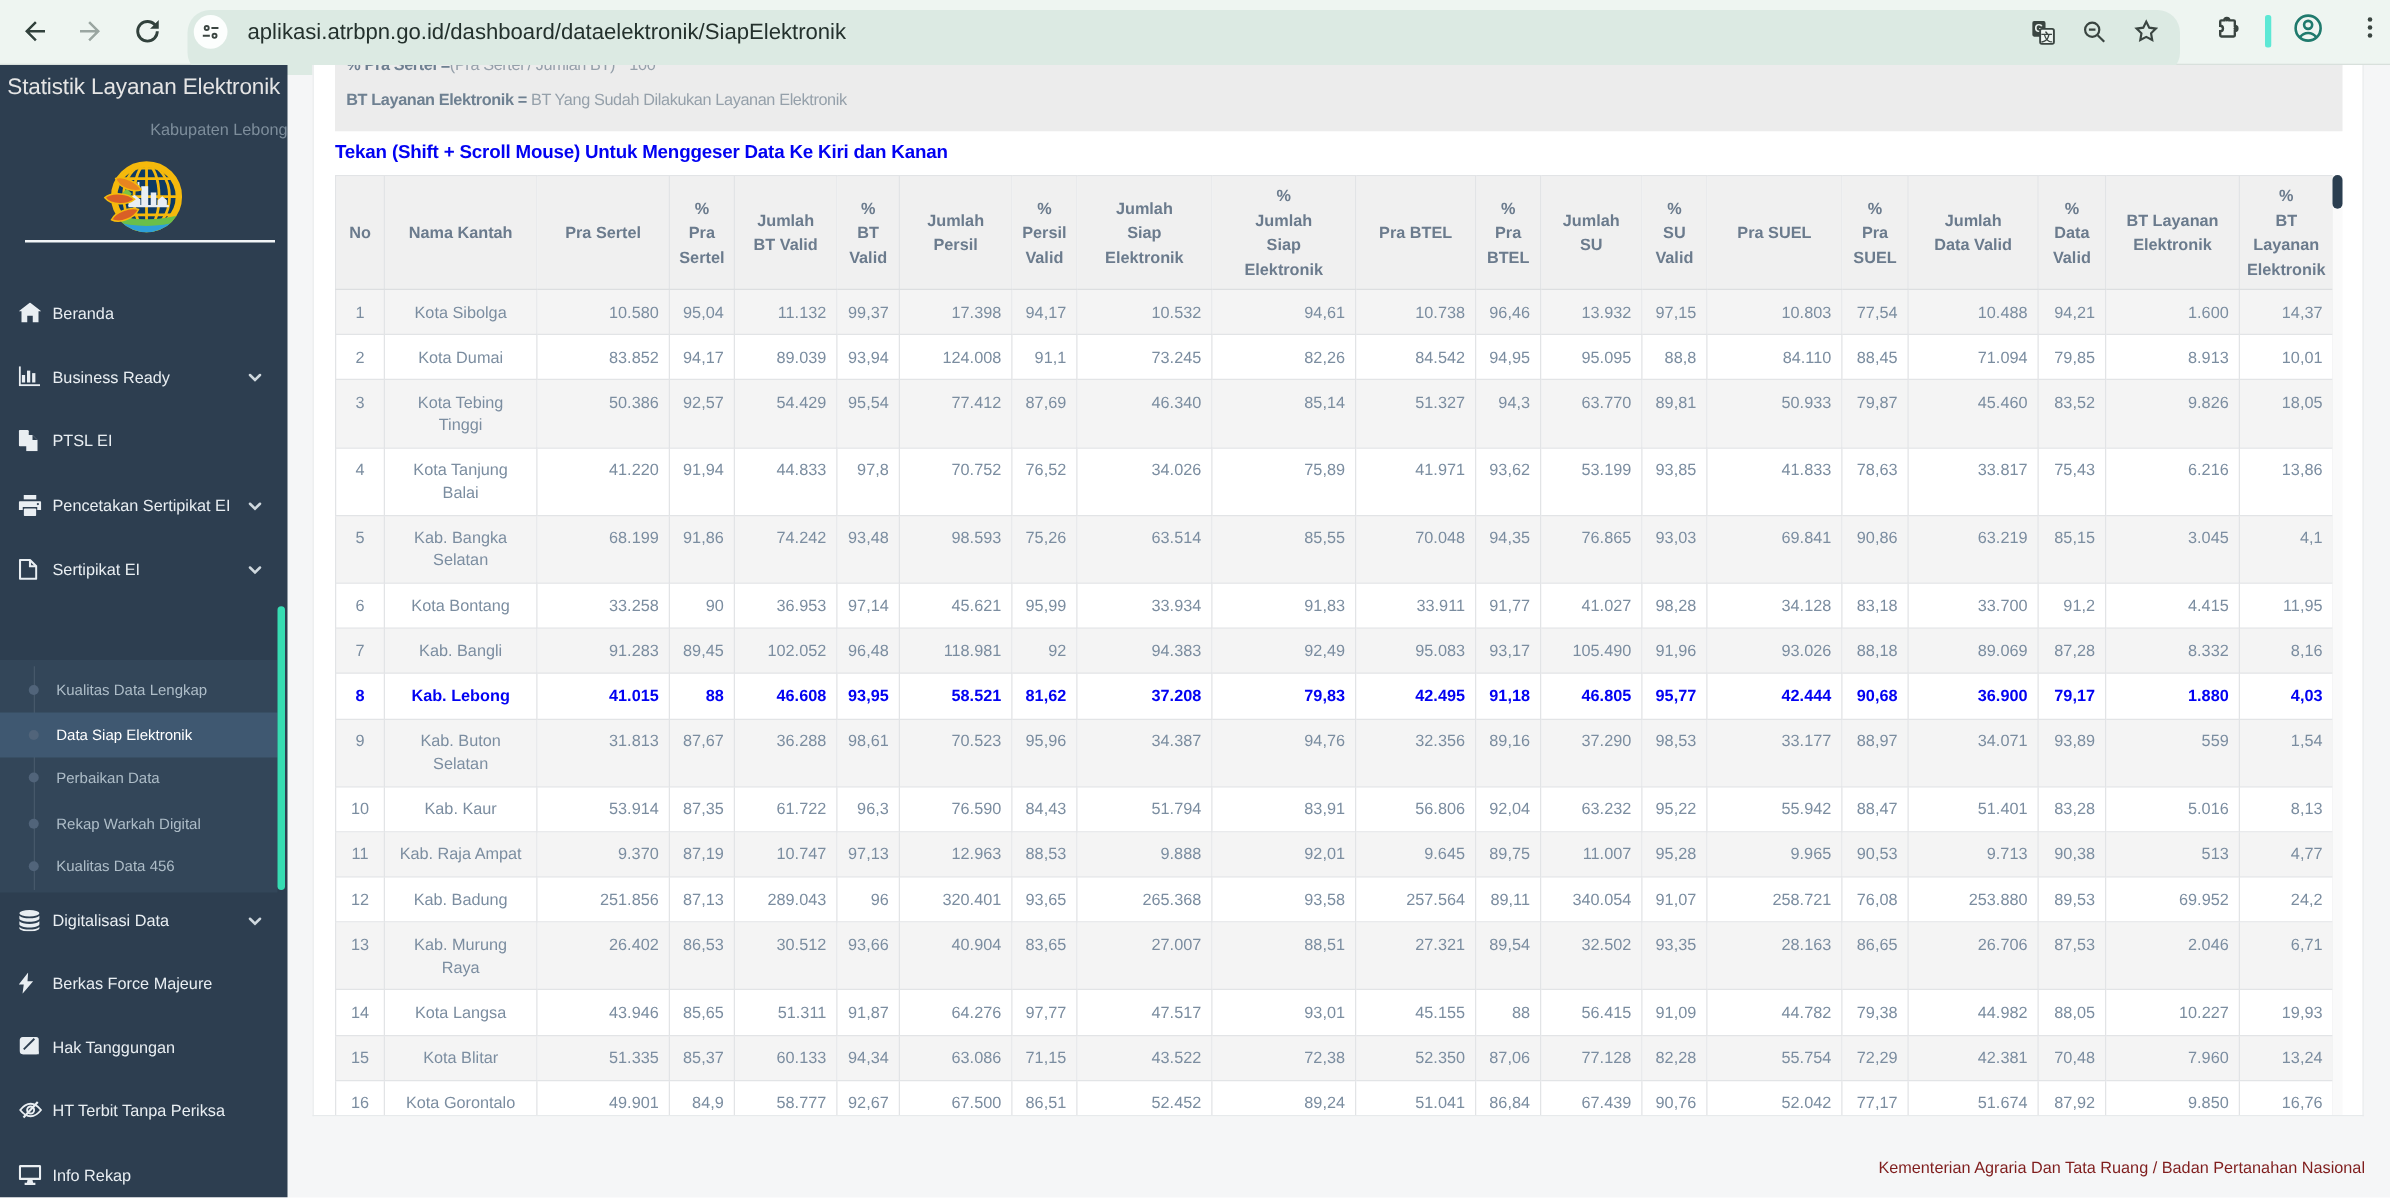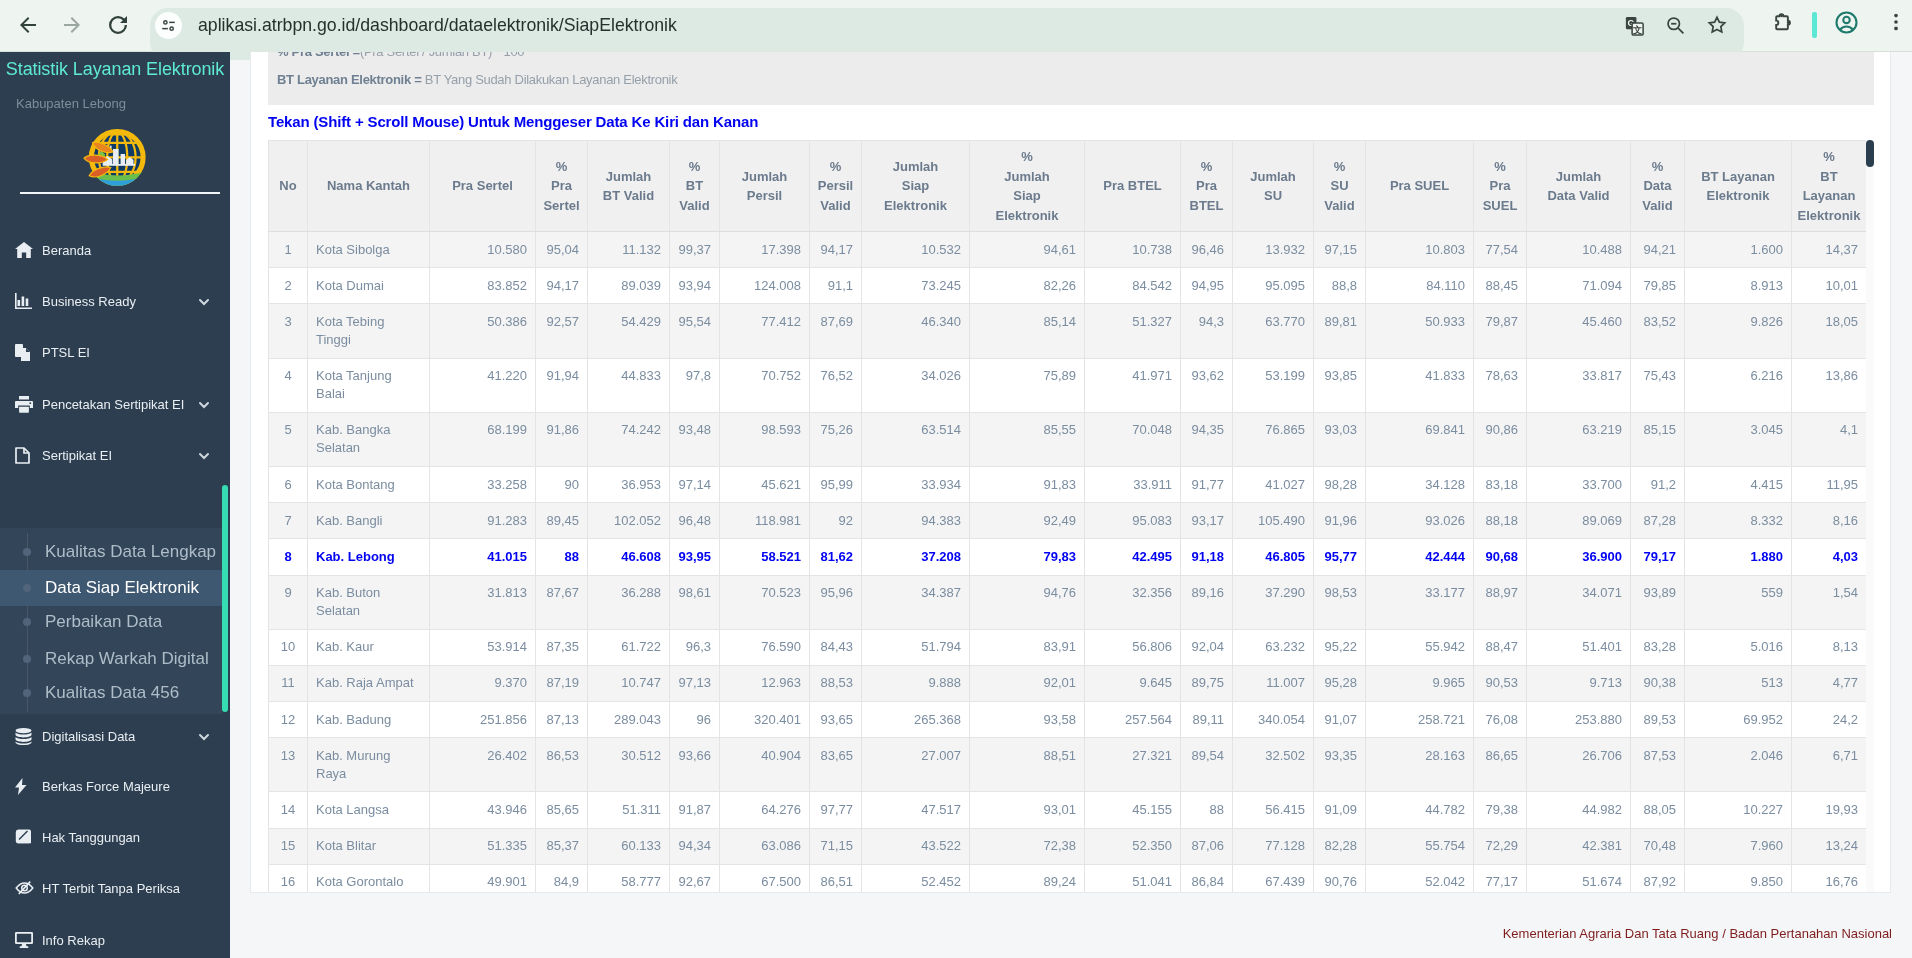--- a/index.html
+++ b/index.html
@@ -7,53 +7,53 @@
 .abs{position:absolute}
 
 #chrome{position:absolute;left:0;top:0;width:1912px;height:52px;background:#eef5f1;border-bottom:1px solid #d8e0dc}
 #chrome svg{display:block}
 .cicon{position:absolute;top:11px}
 #omni{position:absolute;left:150px;top:8px;width:1594px;height:52px;border-radius:18px;background:#dceae3}
 #omni .badge{position:absolute;left:5px;top:4px;width:27px;height:27px;border-radius:50%;background:#fcfefd}
 #url{position:absolute;left:48px;top:7px;font-size:17.7px;color:#24312d}
 
 #sidebar{position:absolute;left:0;top:52px;width:230px;height:906px;background:#2d3e50;color:#e9eef2}
-#sb-title{position:absolute;left:0;top:7px;width:230px;text-align:center;font-size:18px;letter-spacing:-0.1px;color:#5eead4}
-#sb-sub{position:absolute;left:16px;top:44px;width:230px;text-align:left;font-size:13px;color:#7d8d9b}
+#sb-title{position:absolute;left:0;top:7px;width:230px;text-align:center;font-size:18px;letter-spacing:-0.1px;color:#e5e5e5}
+#sb-sub{position:absolute;left:0;top:44px;width:230px;text-align:right;font-size:13px;color:#7d8d9b}
 #sb-hr{position:absolute;left:20px;top:140px;width:200px;height:2px;background:#f2f5f7}
 .mitem{position:absolute;left:0;width:230px;height:36px;line-height:36px;font-size:13px;color:#e9eef2}
 .mitem .txt{position:absolute;left:42px;top:0;white-space:nowrap}
 .mitem svg{position:absolute;left:15px;top:9px}
 .mitem svg.chev,#band-td svg.chev{left:198px;top:13px}
 .chev{position:absolute;left:198px;top:13px}
 #band-td{position:absolute;left:0;top:436px;width:222px;height:40px;background:#3b4e61;border-bottom:1px solid #263647}
 #band-td .txt{position:absolute;left:42px;top:0;line-height:40px;font-weight:bold;font-size:12.5px;color:#fff;white-space:nowrap}
 #band-td svg{position:absolute;left:15px;top:11px}
 #band-td svg.chev{top:15px}
 #submenu{position:absolute;left:0;top:476px;width:222px;height:186px;background:#334659}
 #subline{position:absolute;left:27px;top:481px;width:1px;height:179px;background:#46586a}
-.sitem{position:absolute;left:0;width:222px;height:36px;line-height:36px;font-size:17px;color:#aebdc8}
+.sitem{position:absolute;left:0;width:222px;height:36px;line-height:36px;font-size:12px;color:#aebdc8}
 .sitem .dot{position:absolute;left:23px;top:14px;width:8px;height:8px;border-radius:50%;background:#51647a}
 .sitem .txt{position:absolute;left:45px;top:0;white-space:nowrap}
 .sitem.on{background:#3f5871;color:#fff;font-weight:normal}
 #sb-scroll{position:absolute;left:222px;top:433px;width:6px;height:227px;border-radius:3px;background:#36dcb2}
 
 #card{position:absolute;left:250px;top:52px;width:1641px;height:841px;background:#fff;border:1px solid #e7eaec;border-top:none}
 #legend{position:absolute;left:268px;top:52px;width:1606px;height:53px;background:#ececec;font-size:13px;color:#95a0aa;overflow:hidden}
 #legend b{color:#6e8091}
 #legend .ln{position:absolute;left:9px;white-space:nowrap;letter-spacing:-0.3px}
 #bluenote{position:absolute;left:268px;top:113px;font-size:15px;font-weight:bold;color:#0202f2;letter-spacing:-0.15px;white-space:nowrap}
 
 #tblwrap{position:absolute;left:268px;top:140px;width:1606px;height:752px;overflow:hidden}
 table{border-collapse:collapse;table-layout:fixed;width:1598px}
 th,td{border:1px solid #e2e4e6;font-size:13px;overflow:hidden}
 thead th{height:91px;background:#f0f0f0;color:#6b7b8d;font-weight:bold;text-align:center;vertical-align:middle;line-height:19.5px;padding:6px 4px;border-bottom:1px solid #dcdee0}
 td{padding:8.6px 8px;color:#7b8da0;text-align:right;vertical-align:top;line-height:18px}
 td.c{text-align:center}
-td.l{text-align:left}
+td.l{text-align:center}
 tr.odd td{background:#f4f4f4}
 tr.hl td{color:#0202f2;font-weight:bold}
 #vscroll{position:absolute;left:1866px;top:140px;width:8px;height:752px;background:#fafafa}
 #vthumb{position:absolute;left:0px;top:0px;width:8px;height:27px;border-radius:4px;background:#2b3e50}
 #footer{position:absolute;right:20px;top:926px;font-size:13px;color:#7f1d1d}
 </style></head>
 <body>
 <div id="chrome">
   <svg class="cicon" style="left:14px" width="28" height="28" viewBox="0 0 28 28">
       <path d="M22 13H9.8l5.6-5.6L14 6l-8 8 8 8 1.4-1.4L9.8 15H22z" fill="#31413c"></path>

